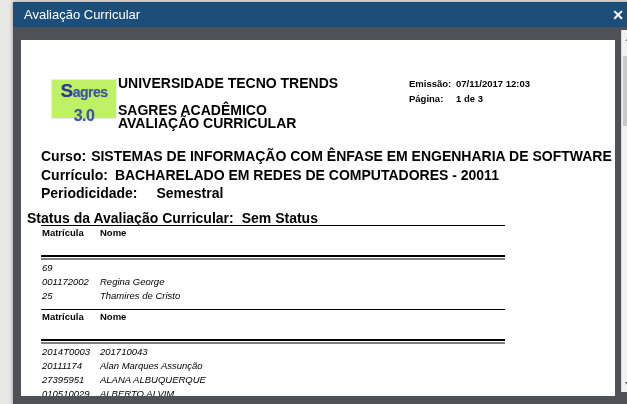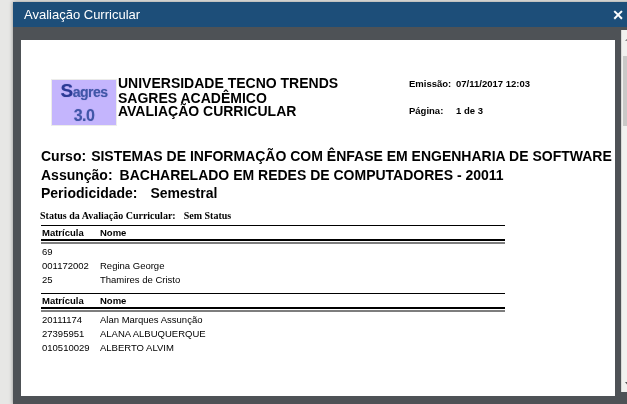--- a/index.html
+++ b/index.html
@@ -27,49 +27,49 @@
 
   
   .vscroll{position:absolute;top:3px;right:0;width:14px;height:362px;background:#f1f1ef;border-left:1px solid #d9d9d7;}
   .sbtn{position:absolute;left:0;width:14px;height:14px;display:flex;align-items:center;justify-content:center;cursor:pointer;}
   .sbtn.up{top:1px;} .sbtn.down{bottom:1px;}
   .tri-up{width:0;height:0;border-left:4px solid transparent;border-right:4px solid transparent;border-bottom:5px solid #8a8a8a;}
   .tri-down{width:0;height:0;border-left:4px solid transparent;border-right:4px solid transparent;border-top:5px solid #555;}
   .sthumb{position:absolute;left:1px;top:26px;width:12px;height:70px;background:#c9c9c7;cursor:pointer;}
 
   
-  .logo{position:absolute;left:30px;top:39px;width:66px;height:47px;text-align:center;
-    background:#c4b5fd;border:1px solid #ececea;letter-spacing:-0.5px;}
+  .logo{position:absolute;left:30px;top:39px;width:66px;height:40px;text-align:center;
+    background:#bef264;border:1px solid #ececea;letter-spacing:-0.5px;}
   .logo-s{font-size:19px;font-weight:bold;color:var(--logo-dark-blue);text-shadow:0 0 1px rgba(60,80,160,.55);}
   .logo-rest{font-size:14px;font-weight:bold;color:var(--logo-blue);text-shadow:0 0 1px rgba(60,80,160,.55);}
   .logo-version{font-size:16px;font-weight:bold;color:var(--logo-blue);margin-top:5px;text-shadow:0 0 1px rgba(60,80,160,.45);}
   .hdr{position:absolute;left:97px;top:37px;font-weight:bold;font-size:14px;line-height:13.5px;}
-  .hdr .l2{margin-top:1px;}
+  .hdr .l2{margin-top:13px;}
   .emission{position:absolute;left:388px;top:38px;font-weight:bold;font-size:9.5px;
-    display:grid;grid-template-columns:47px auto;row-gap:16px;line-height:11px;}
+    display:grid;grid-template-columns:47px auto;row-gap:4px;line-height:11px;}
 
   
   .info{position:absolute;left:20px;top:108px;font-weight:bold;font-size:14px;}
   .info-row{height:18.5px;}
   .info-row .info-value{margin-left:5px;}
   .info-row:nth-child(2) .info-value{margin-left:7px;}
-  .info-row:nth-child(3) .info-value{margin-left:13px;}
+  .info-row:nth-child(3) .info-value{margin-left:19px;}
 
   
   .sections{position:absolute;left:0;top:170px;width:100%;}
   .section{margin-bottom:7px;}
-  .status{padding-left:19px;height:15px;font-weight:bold;font-size:10px;font-family:Liberation Serif, serif;}
+  .status{padding-left:6px;height:15px;font-weight:bold;font-size:14px;}
   .status .status-value{margin-left:8px;}
   .rtable{margin-left:20px;width:464px;}
   .tline{height:1px;background:#000;}
-  .thead-row{display:grid;grid-template-columns:59px 1fr;font-weight:bold;font-size:9.5px;padding:2px 0 1px;line-height:10px;}
+  .thead-row{display:grid;grid-template-columns:59px 1fr;font-weight:bold;font-size:9.5px;padding:2px 0 17px;line-height:10px;}
   .dbl-a{height:2px;background:#000;}
   .dbl-b{height:2px;background:#7e7e7e;margin-top:1px;}
   .tbody .trow{display:grid;grid-template-columns:59px 1fr;line-height:13.8px;font-size:9.5px;}
-  .tbody{padding-top:1px;}
+  .tbody{padding-top:1px;font-style:italic;}
   .c-mat{padding-left:1px;}
 </style>
 </head>
 <body>
 
 <div class="behind-mark"></div>
 <div class="behind-yellow"></div>
 
 <div class="modal">
   <div class="titlebar">
@@ -97,21 +97,21 @@
         <span>Página:</span>
         <span>1 de 3</span>
       </div>
 
       <div class="info">
   <div class="info-row">
     <span class="info-label">Curso:</span><span class="info-value">SISTEMAS DE INFORMAÇÃO COM ÊNFASE EM ENGENHARIA DE SOFTWARE</span>
   </div>
 
   <div class="info-row">
-    <span class="info-label">Assunção:</span><span class="info-value">BACHARELADO EM REDES DE COMPUTADORES - 20011</span>
+    <span class="info-label">Currículo:</span><span class="info-value">BACHARELADO EM REDES DE COMPUTADORES - 20011</span>
   </div>
 
   <div class="info-row">
     <span class="info-label">Periodicidade:</span><span class="info-value">Semestral</span>
   </div>
 </div>
 
       <div class="sections">
   <div class="section">
     <div class="status">
@@ -146,20 +146,24 @@
   <div class="section">
     <div class="rtable">
       <div class="tline"></div>
       <div class="thead-row">
         <span class="c-mat col-0">Matrícula</span>
         <span class="col-1">Nome</span>
       </div>
       <div class="dbl-a"></div>
       <div class="dbl-b"></div>
       <div class="tbody">
+  <div class="trow">
+    <span class="c-mat">2014T0003</span>
+    <span class="c-nome">201710043</span>
+  </div>
 
 
   <div class="trow">
     <span class="c-mat">20111174</span>
     <span class="c-nome">Alan Marques Assunção</span>
   </div>
 
   <div class="trow">
     <span class="c-mat">27395951</span>
     <span class="c-nome">ALANA ALBUQUERQUE</span>

